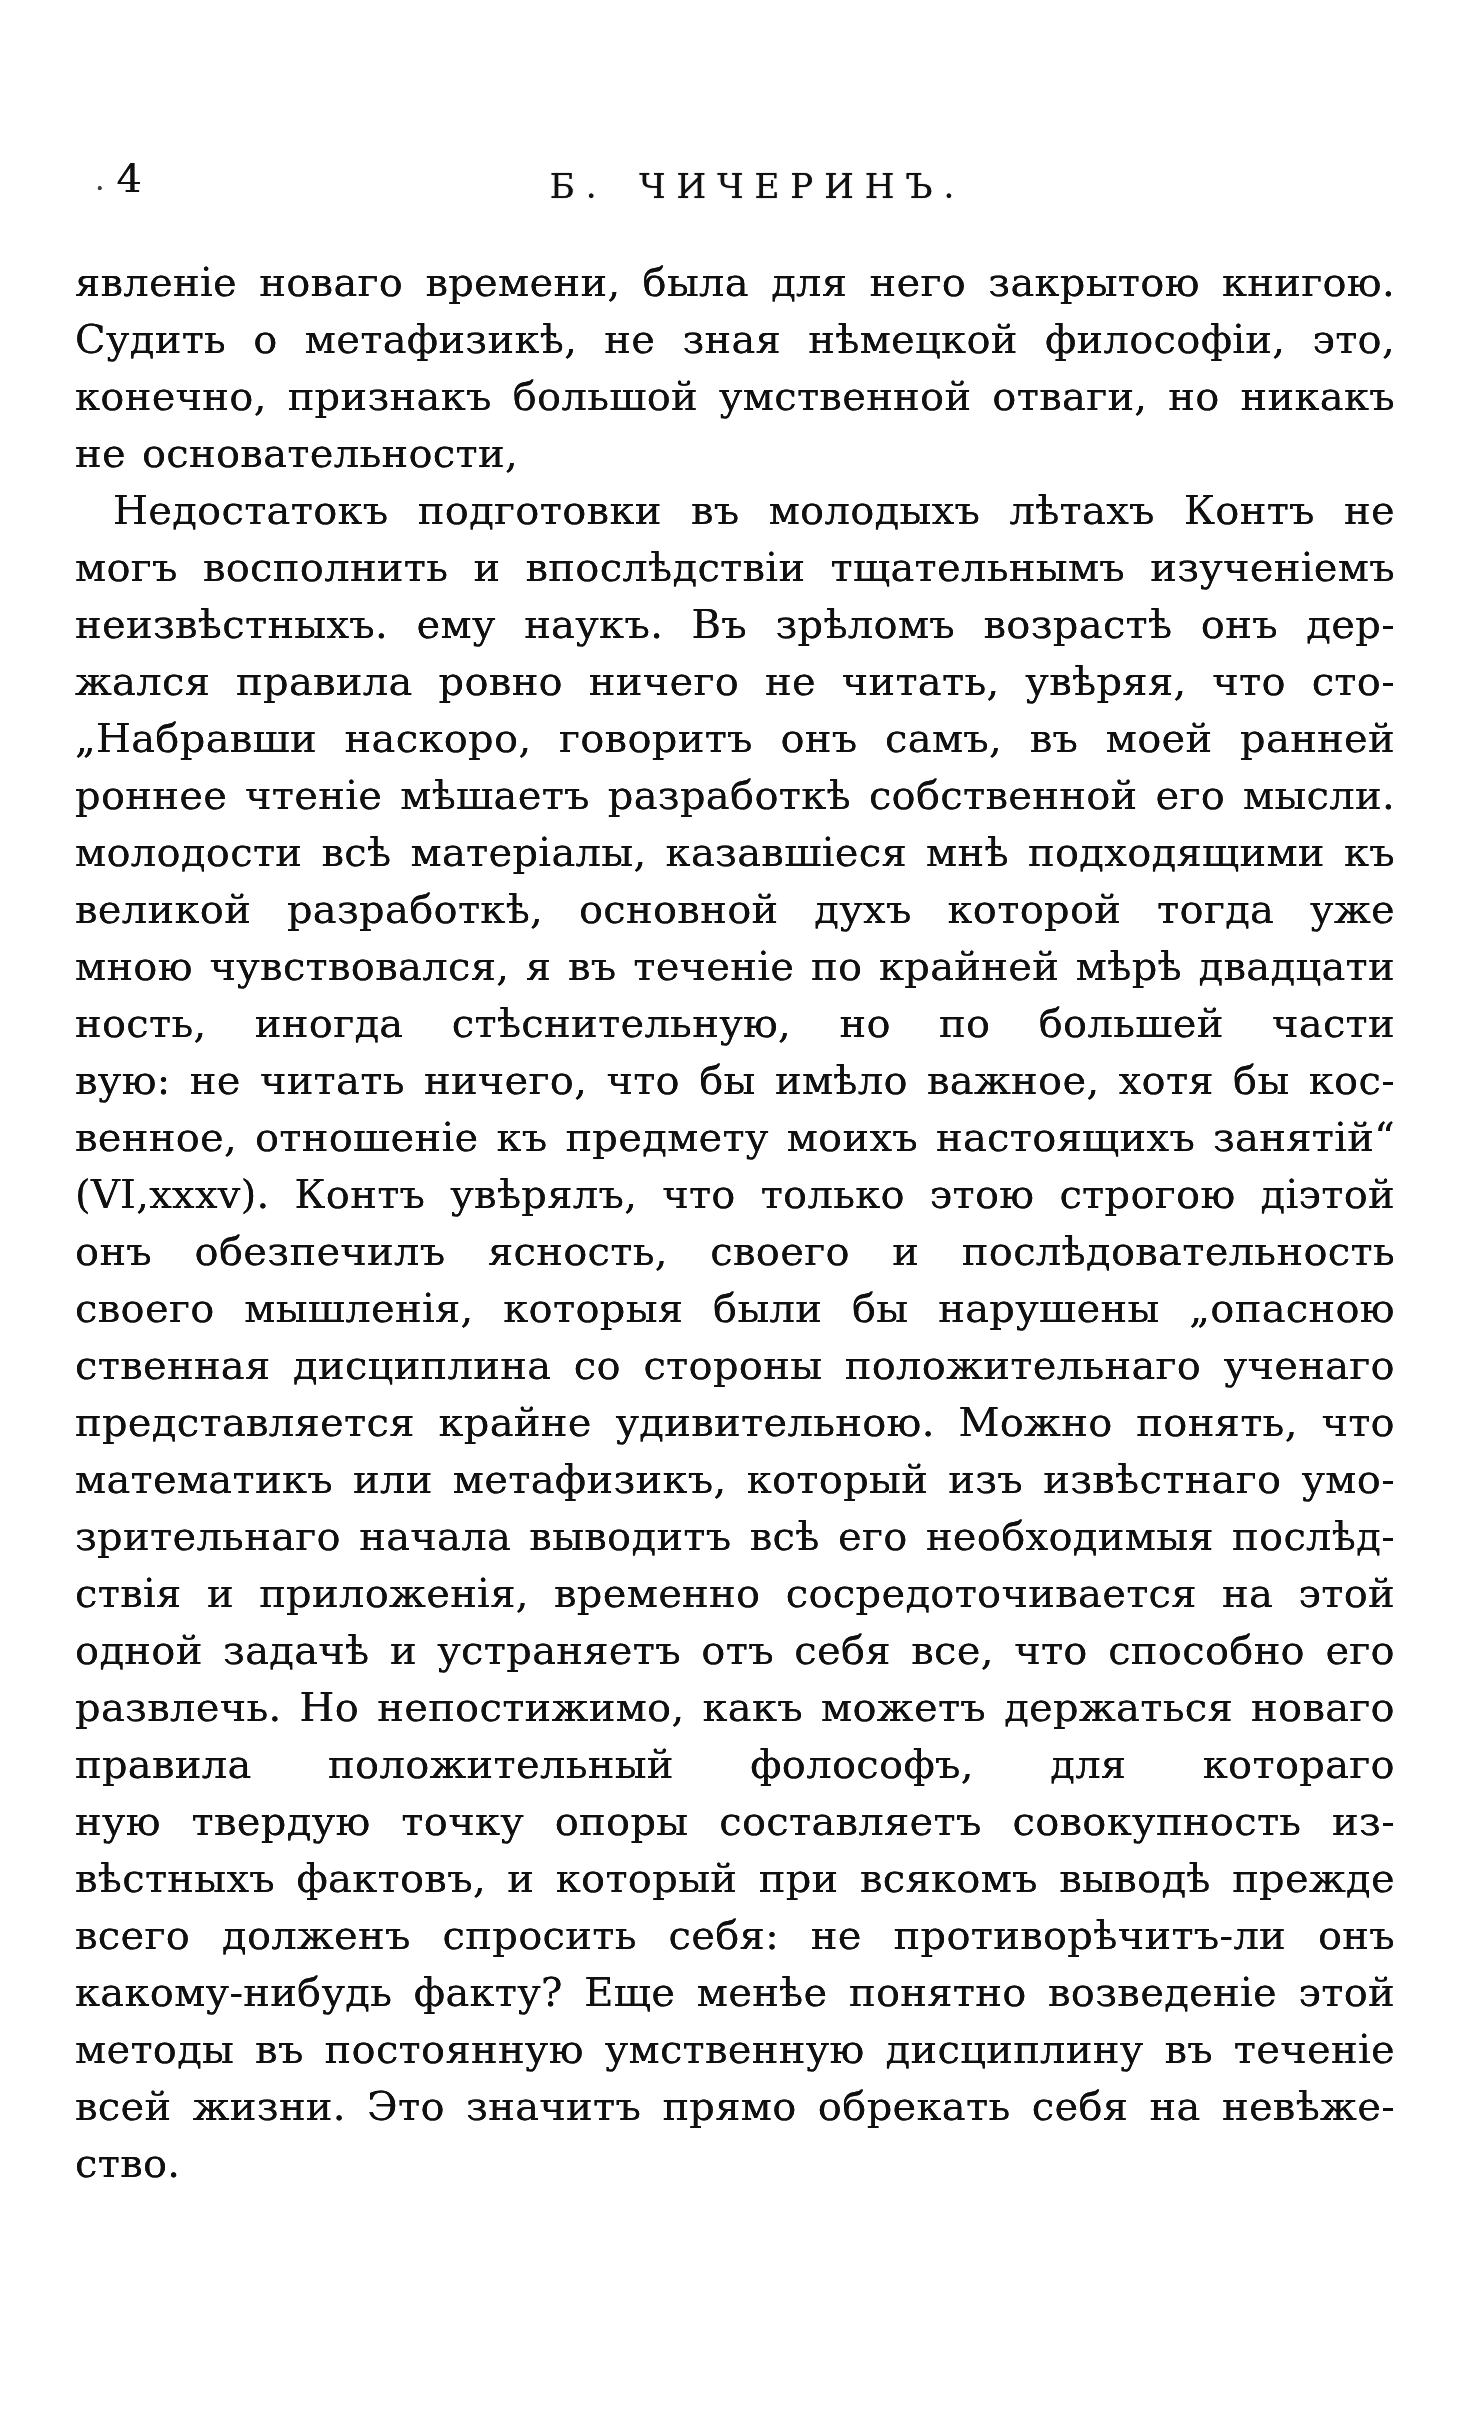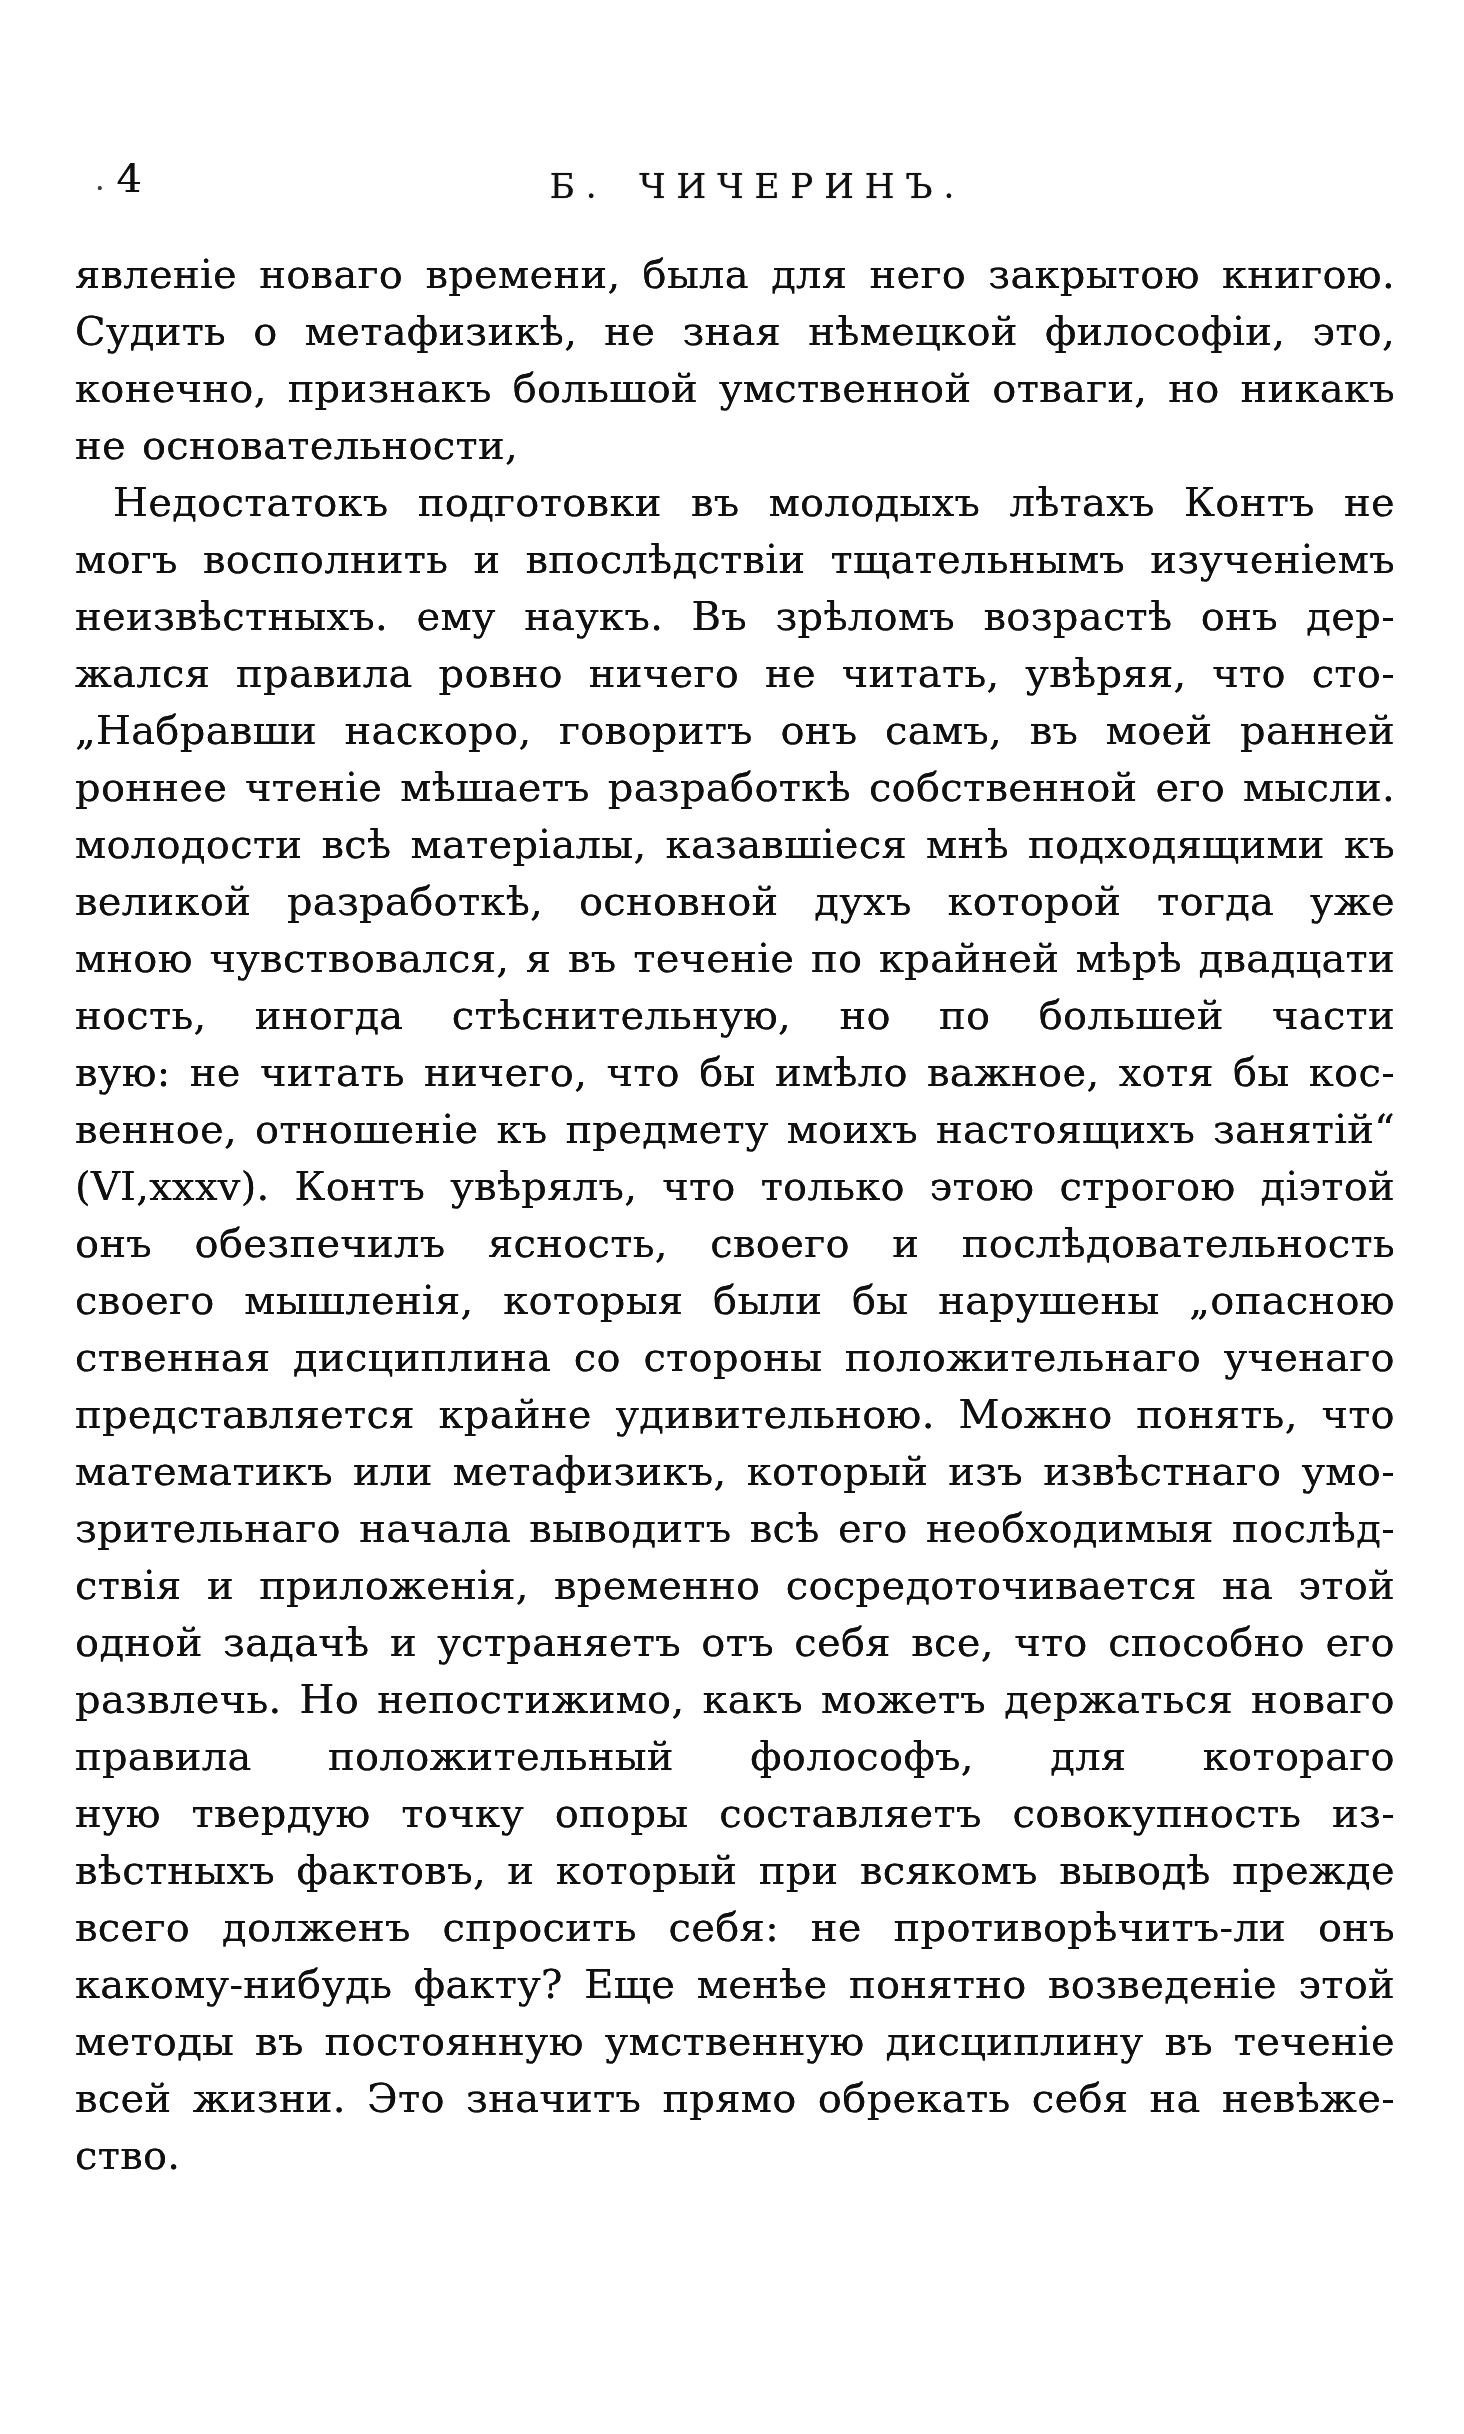--- a/index.html
+++ b/index.html
@@ -49,21 +49,21 @@
     text-align: center;
     font-size: 34px;
     line-height: 36px;
     letter-spacing: 11px;
     word-spacing: 10px;
     text-shadow: 0 0 0.8px currentColor;
   }
   
   .body-text {
     position: absolute;
-    top: 246px;
+    top: 254px;
     left: 75px;
     width: 1320px;
   }
   .line {
     height: 57px;
     line-height: 57px;
     font-size: 40px;
     letter-spacing: 0.3px;
     word-spacing: 3px;
     text-align: justify;

